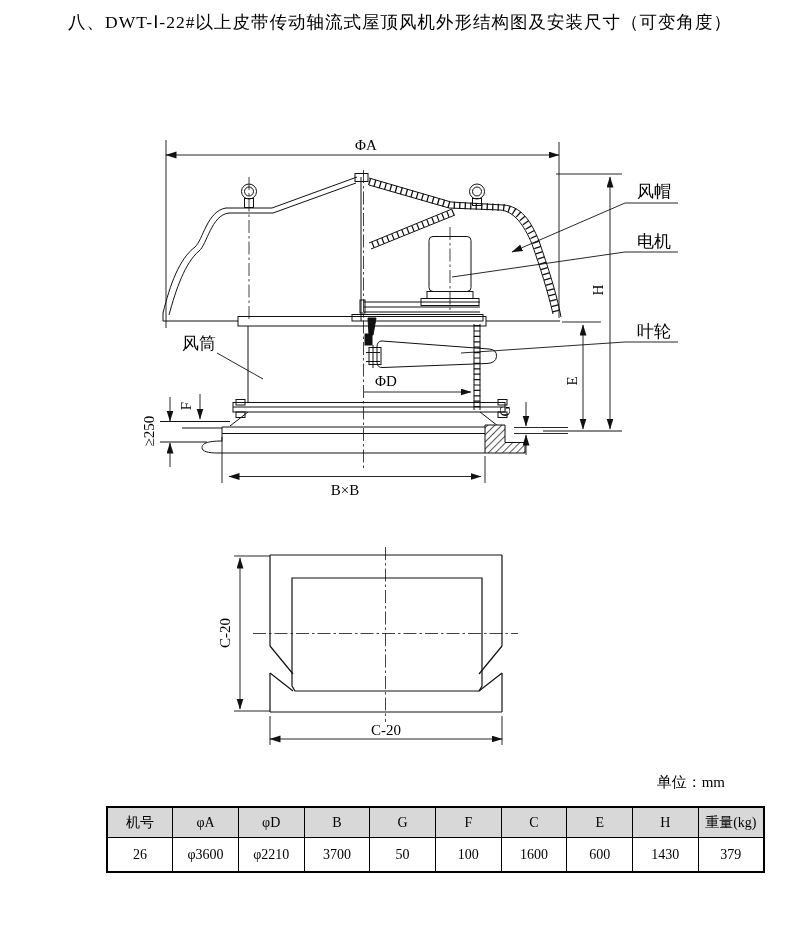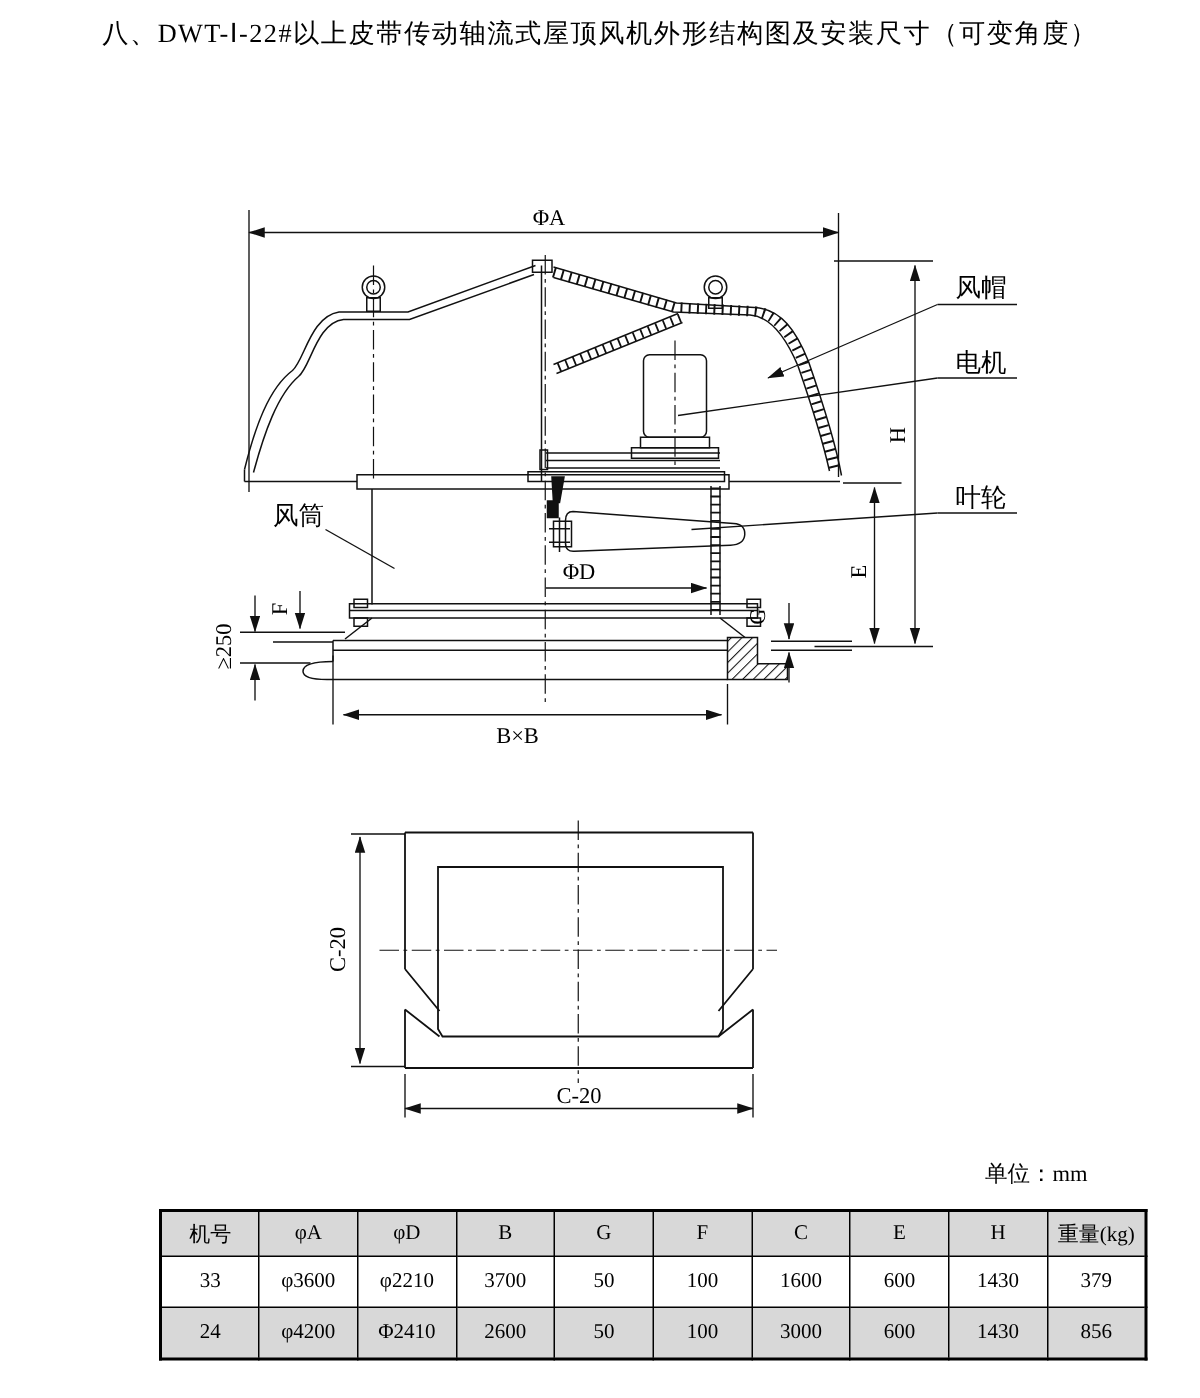--- a/index.html
+++ b/index.html
@@ -182,39 +182,27 @@
       <td>φD</td>
       <td>B</td>
       <td>G</td>
       <td>F</td>
       <td>C</td>
       <td>E</td>
       <td>H</td>
       <td>重量(kg)</td>
     </tr>
     <tr>
-      <td>33</td>
+      <td>26</td>
       <td>φ3600</td>
       <td>φ2210</td>
       <td>3700</td>
       <td>50</td>
       <td>100</td>
       <td>1600</td>
       <td>600</td>
       <td>1430</td>
       <td>379</td>
     </tr>
-    <tr class="shaded">
-      <td>24</td>
-      <td>φ4200</td>
-      <td>Φ2410</td>
-      <td>2600</td>
-      <td>50</td>
-      <td>100</td>
-      <td>3000</td>
-      <td>600</td>
-      <td>1430</td>
-      <td>856</td>
-    </tr>
   </tbody>
 </table>
 
 </div>
 
 </body></html>

